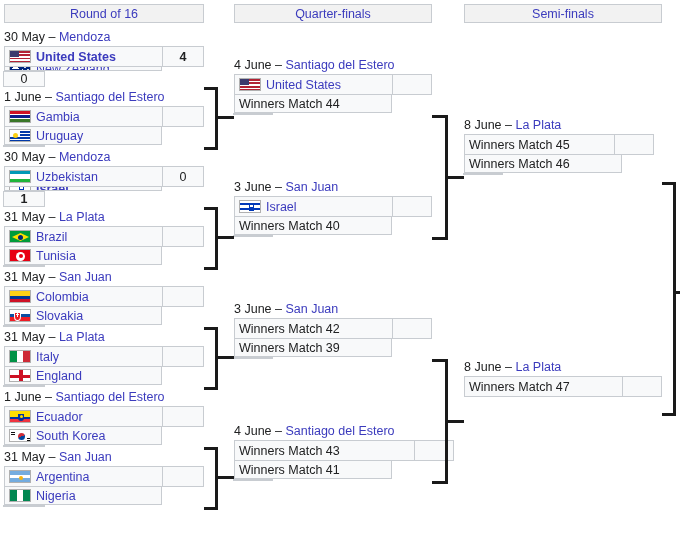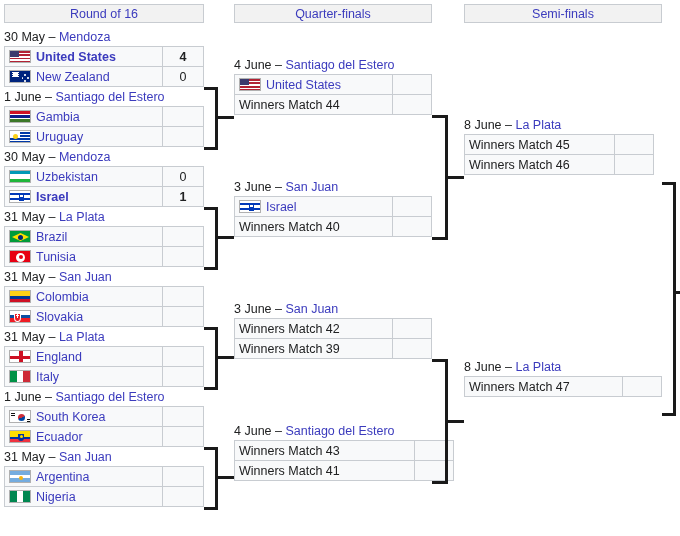--- a/index.html
+++ b/index.html
@@ -14,21 +14,21 @@
   .rh-r16{left:4px;top:4px;width:200px;}
   .rh-qf{left:234px;top:4px;width:198px;}
   .rh-sf{left:464px;top:4px;width:198px;}
 
   .date-label{position:absolute;font-size:12.5px;color:#202122;white-space:nowrap;line-height:14px;}
   .date-label .venue{color:#3b3bbd;}
   .date-label .dsh{color:#202122;}
 
   .match{position:absolute;box-sizing:border-box;}
   .mrow{display:flex;height:21px;box-sizing:border-box;}
-  .mrow + .mrow{margin-top:-1px;}
+  .mrow + .mrow{margin-top:-1px;flex-direction:column;}
   .cell-name{
     flex:1;border:1px solid #c8ccd1;background:#f8f9fa;box-sizing:border-box;
     display:flex;align-items:center;padding-left:4px;overflow:hidden;white-space:nowrap;
   }
   .cell-score{
     border:1px solid #c8ccd1;background:#f8f9fa;box-sizing:border-box;
     display:flex;align-items:center;justify-content:center;
     margin-left:-1px;
   }
   .tname{color:#3b3bbd;margin-left:5px;font-size:12.5px;}
@@ -195,68 +195,68 @@
         <div class="cell-score" style="width:42px">
           <span class="score"></span>
         </div>
       </div>
     </div>
     <div class="date-label" style="left:4px;top:330px"><span class="dsh">31 May</span> <span class="dsh">–</span> <span class="venue">La Plata</span></div>
     <div class="match" style="left:4px;top:346px;width:200px">
       <div class="mrow">
         <div class="cell-name" style="width:158px">
           <span class="flag">
+            <i style="left:0;top:0;width:100%;height:100%;background:linear-gradient(90deg,#009246 0 33.3%,#fff 33.3% 66.6%,#ce2b37 66.6% 100%)"></i>
+          </span>
+          <span class="tname">Italy</span>
+        </div>
+        <div class="cell-score" style="width:42px">
+          <span class="score"></span>
+        </div>
+      </div>
+      <div class="mrow">
+        <div class="cell-name" style="width:158px">
+          <span class="flag">
             <i style="left:0;top:0;width:100%;height:100%;background:#fff"></i>
             <i style="left:0;top:4.7px;width:100%;height:3.2px;background:#ce1124"></i>
             <i style="left:9.4px;top:0;width:3.2px;height:100%;background:#ce1124"></i>
           </span>
           <span class="tname">England</span>
         </div>
         <div class="cell-score" style="width:42px">
           <span class="score"></span>
         </div>
       </div>
-      <div class="mrow">
-        <div class="cell-name" style="width:158px">
-          <span class="flag">
-            <i style="left:0;top:0;width:100%;height:100%;background:linear-gradient(90deg,#009246 0 33.3%,#fff 33.3% 66.6%,#ce2b37 66.6% 100%)"></i>
-          </span>
-          <span class="tname">Italy</span>
-        </div>
-        <div class="cell-score" style="width:42px">
-          <span class="score"></span>
-        </div>
-      </div>
     </div>
     <div class="date-label" style="left:4px;top:390px"><span class="dsh">1 June</span> <span class="dsh">–</span> <span class="venue">Santiago del Estero</span></div>
     <div class="match" style="left:4px;top:406px;width:200px">
+      <div class="mrow">
+        <div class="cell-name" style="width:158px">
+          <span class="flag">
+            <i style="left:0;top:0;width:100%;height:100%;background:linear-gradient(#ffdd00 0 50%,#0033a0 50% 75%,#ef3340 75% 100%)"></i>
+            <i style="left:8px;top:2.5px;width:6px;height:7px;background:#0033a0;border-radius:0 0 50% 50%"></i>
+            <i style="left:9.5px;top:3.5px;width:3px;height:3px;background:#ffdd00;border-radius:50%"></i>
+          </span>
+          <span class="tname">Ecuador</span>
+        </div>
+        <div class="cell-score" style="width:42px">
+          <span class="score"></span>
+        </div>
+      </div>
       <div class="mrow">
         <div class="cell-name" style="width:158px">
           <span class="flag">
             <i style="left:0;top:0;width:100%;height:100%;background:#fff"></i>
             <i style="left:7.5px;top:3px;width:7px;height:7px;background:linear-gradient(160deg,#cd2e3a 0 50%,#0047a0 50% 100%);border-radius:50%"></i>
             <i style="left:1px;top:2px;width:4px;height:1px;background:#111"></i>
             <i style="left:1px;top:4px;width:4px;height:1px;background:#111"></i>
             <i style="left:17px;top:8px;width:4px;height:1px;background:#111"></i>
             <i style="left:17px;top:10px;width:4px;height:1px;background:#111"></i>
           </span>
           <span class="tname">South Korea</span>
-        </div>
-        <div class="cell-score" style="width:42px">
-          <span class="score"></span>
-        </div>
-      </div>
-      <div class="mrow">
-        <div class="cell-name" style="width:158px">
-          <span class="flag">
-            <i style="left:0;top:0;width:100%;height:100%;background:linear-gradient(#ffdd00 0 50%,#0033a0 50% 75%,#ef3340 75% 100%)"></i>
-            <i style="left:8px;top:2.5px;width:6px;height:7px;background:#0033a0;border-radius:0 0 50% 50%"></i>
-            <i style="left:9.5px;top:3.5px;width:3px;height:3px;background:#ffdd00;border-radius:50%"></i>
-          </span>
-          <span class="tname">Ecuador</span>
         </div>
         <div class="cell-score" style="width:42px">
           <span class="score"></span>
         </div>
       </div>
     </div>
     <div class="date-label" style="left:4px;top:450px"><span class="dsh">31 May</span> <span class="dsh">–</span> <span class="venue">San Juan</span></div>
     <div class="match" style="left:4px;top:466px;width:200px">
       <div class="mrow">
         <div class="cell-name" style="width:158px">

